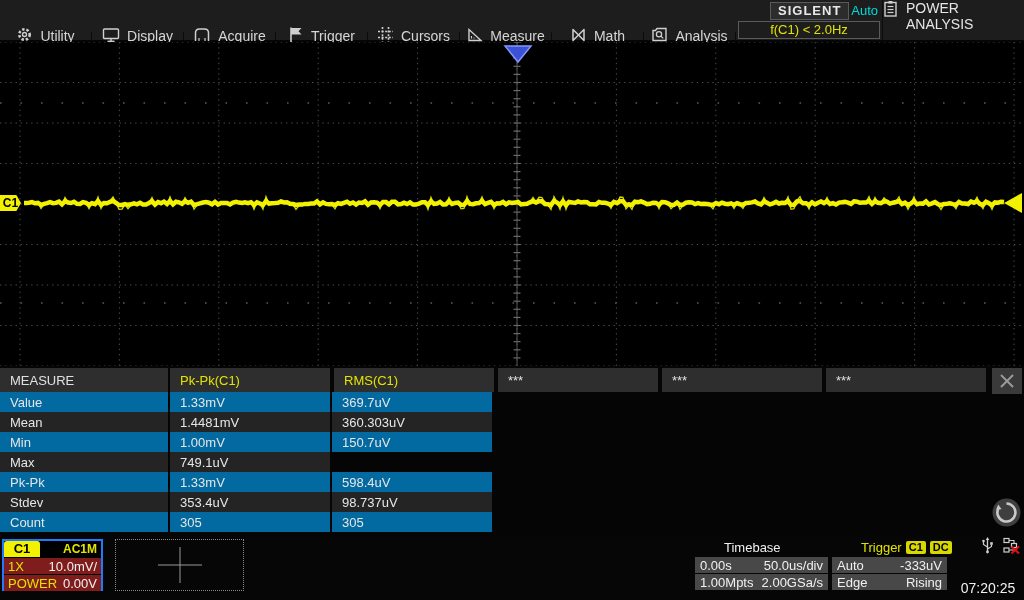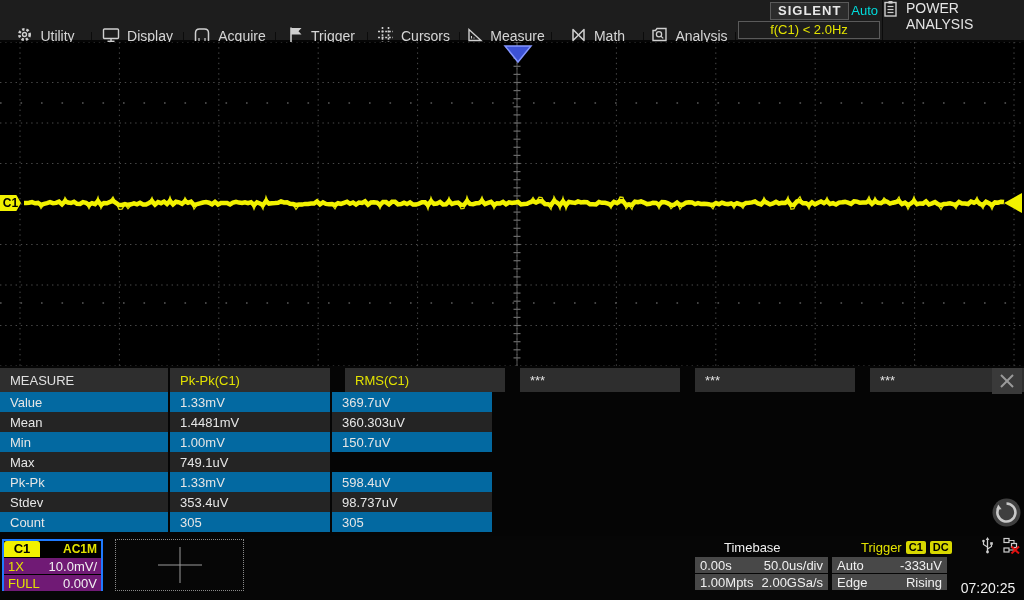--- a/index.html
+++ b/index.html
@@ -32,35 +32,35 @@
           border-top:10px solid transparent;border-bottom:10px solid transparent;
           border-right:18px solid #f2f200;cursor:pointer;}
   
   .mpanel{position:absolute;left:0;top:366px;width:1024px;height:170px;background:#050505;font-size:13px;}
   .mrow{position:absolute;left:0;height:20px;display:flex;}
   .mcell{box-sizing:border-box;padding:0 10px;display:flex;align-items:center;white-space:nowrap;}
   .mhead{top:2px;height:24px;}
   .mhead .mcell{background:#2e2e2e;color:#e0e0e0;}
   .mhead .yel{color:#e3e300;}
   .c0{width:168px;margin-right:2px;}
-  .cn{width:160px;margin-right:15px;}
+  .cn{width:160px;margin-right:4px;}
   .drow .c0,.drow .cn{margin-right:2px;}
   .row-a .mcell{background:#0369a1;color:#e6e6e6;}
   .row-b .mcell{background:#242424;color:#e6e6e6;}
   .mclose{position:absolute;right:2px;top:2px;width:30px;height:26px;background:#3a3a3a;
           display:flex;align-items:center;justify-content:center;cursor:pointer;}
   
   .bottombar{position:absolute;left:0;top:536px;width:1024px;height:64px;background:#060606;font-size:13px;}
   .chbox{position:absolute;left:2px;top:3px;width:101px;height:52px;border:2px solid #1f7aff;
          background:#000;box-sizing:border-box;cursor:pointer;}
   .chbox .tr{display:flex;height:16px;align-items:center;}
   .ch-chip{background:#f2f200;color:#000;font-weight:bold;width:36px;text-align:center;
            height:16px;line-height:16px;border-radius:3px 3px 0 0;}
   .ch-coup{flex:1;text-align:right;color:#e3e300;padding-right:4px;font-weight:bold;font-size:12px;}
-  .chbox .gr{background:#701a75;height:16px;display:flex;align-items:center;
+  .chbox .gr{background:#7f1d1d;height:16px;display:flex;align-items:center;
              justify-content:space-between;padding:0 4px;margin-top:1px;}
   .chbox .gr .k{color:#e3e300;}
   .chbox .gr .v{color:#f2f2f2;}
   .addbox{position:absolute;left:115px;top:3px;width:129px;height:52px;border:1px dotted #8a8a8a;
           box-sizing:border-box;cursor:pointer;}
   .addbox svg{position:absolute;left:50%;top:50%;transform:translate(-50%,-50%);}
   .infobox{position:absolute;top:3px;height:52px;box-sizing:border-box;}
   .infobox .hd{height:17px;display:flex;align-items:center;padding:0 5px;gap:4px;margin-left:24px;}
   .infobox .gr{background:#484848;height:16px;display:flex;align-items:center;
                justify-content:space-between;padding:0 5px;margin-top:1px;color:#f0f0f0;}
@@ -300,21 +300,21 @@
   <div class="chbox">
     <div class="tr">
       <div class="ch-chip">C1</div>
       <div class="ch-coup">AC1M</div>
     </div>
     <div class="gr">
         <span class="k">1X</span>
         <span class="v">10.0mV/</span>
       </div>
     <div class="gr">
-        <span class="k">FULL</span>
+        <span class="k">POWER</span>
         <span class="v">0.00V</span>
       </div>
   </div>
 
   <div class="addbox">
     <svg width="44" height="36" viewBox="0 0 44 36">
         <line x1="0" y1="18" x2="44" y2="18" stroke="#9a9a9a" stroke-width="1"></line>
         <line x1="22" y1="0" x2="22" y2="36" stroke="#9a9a9a" stroke-width="1"></line>
       </svg>
   </div>

